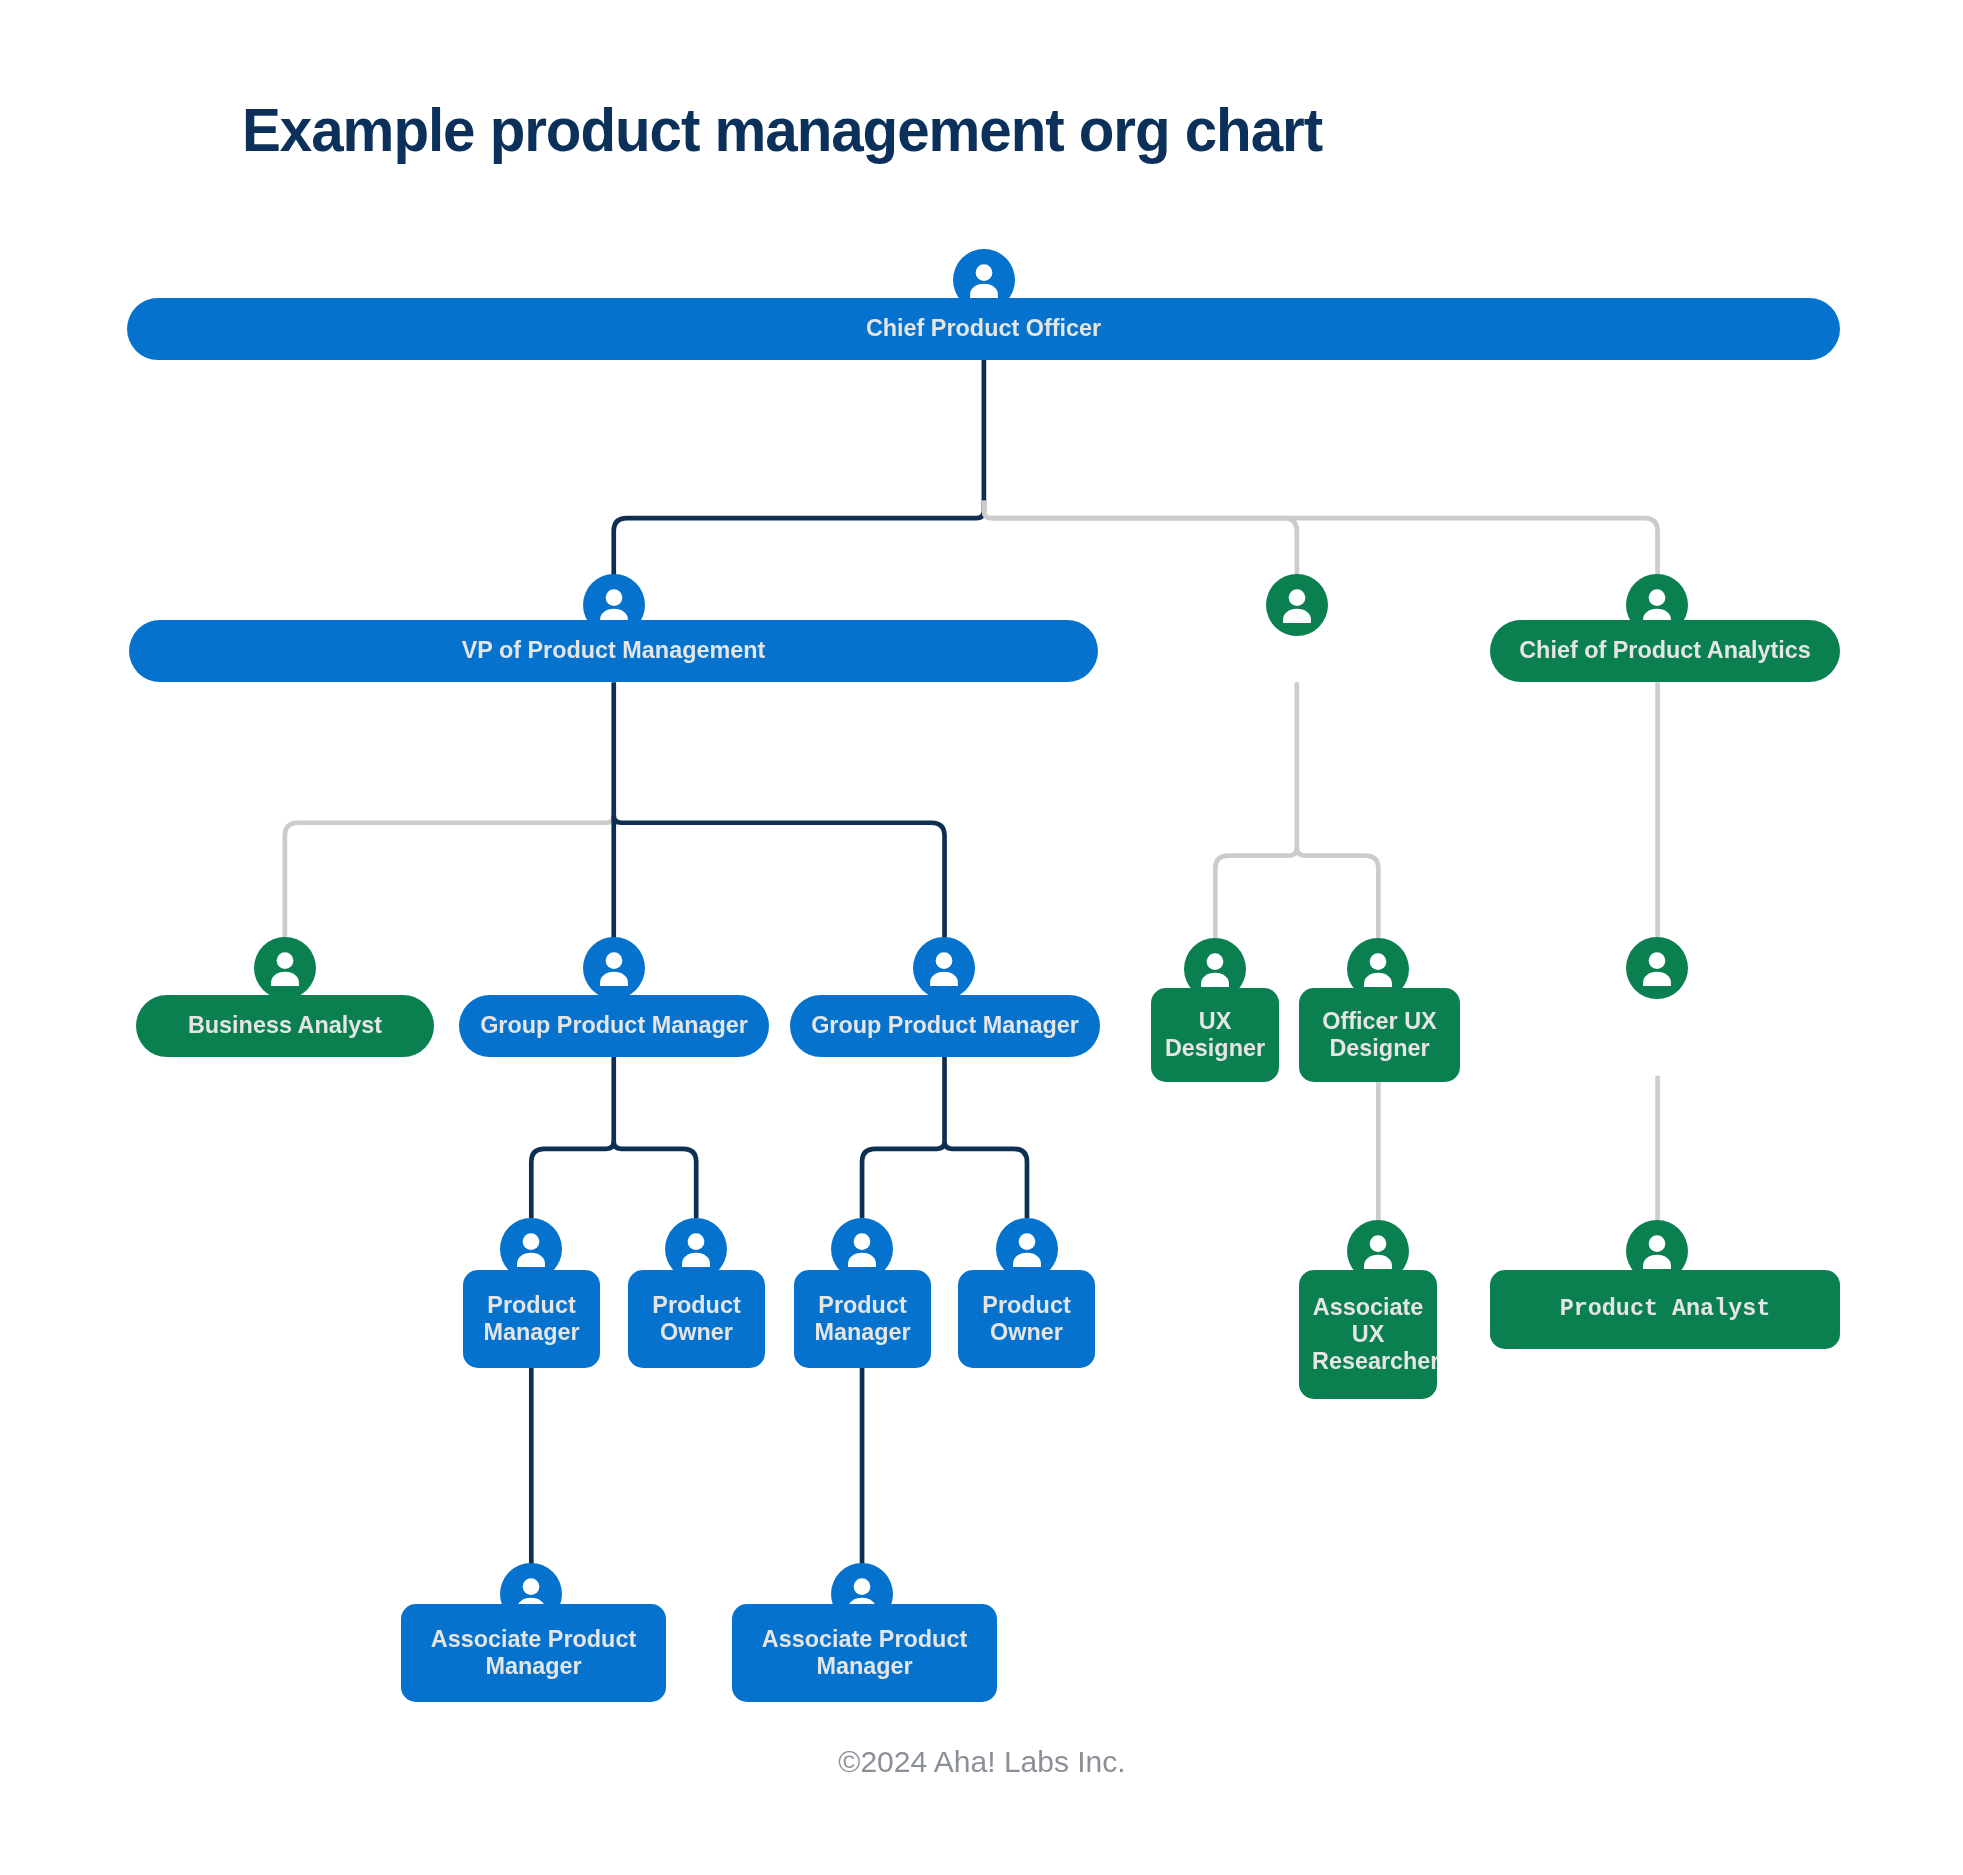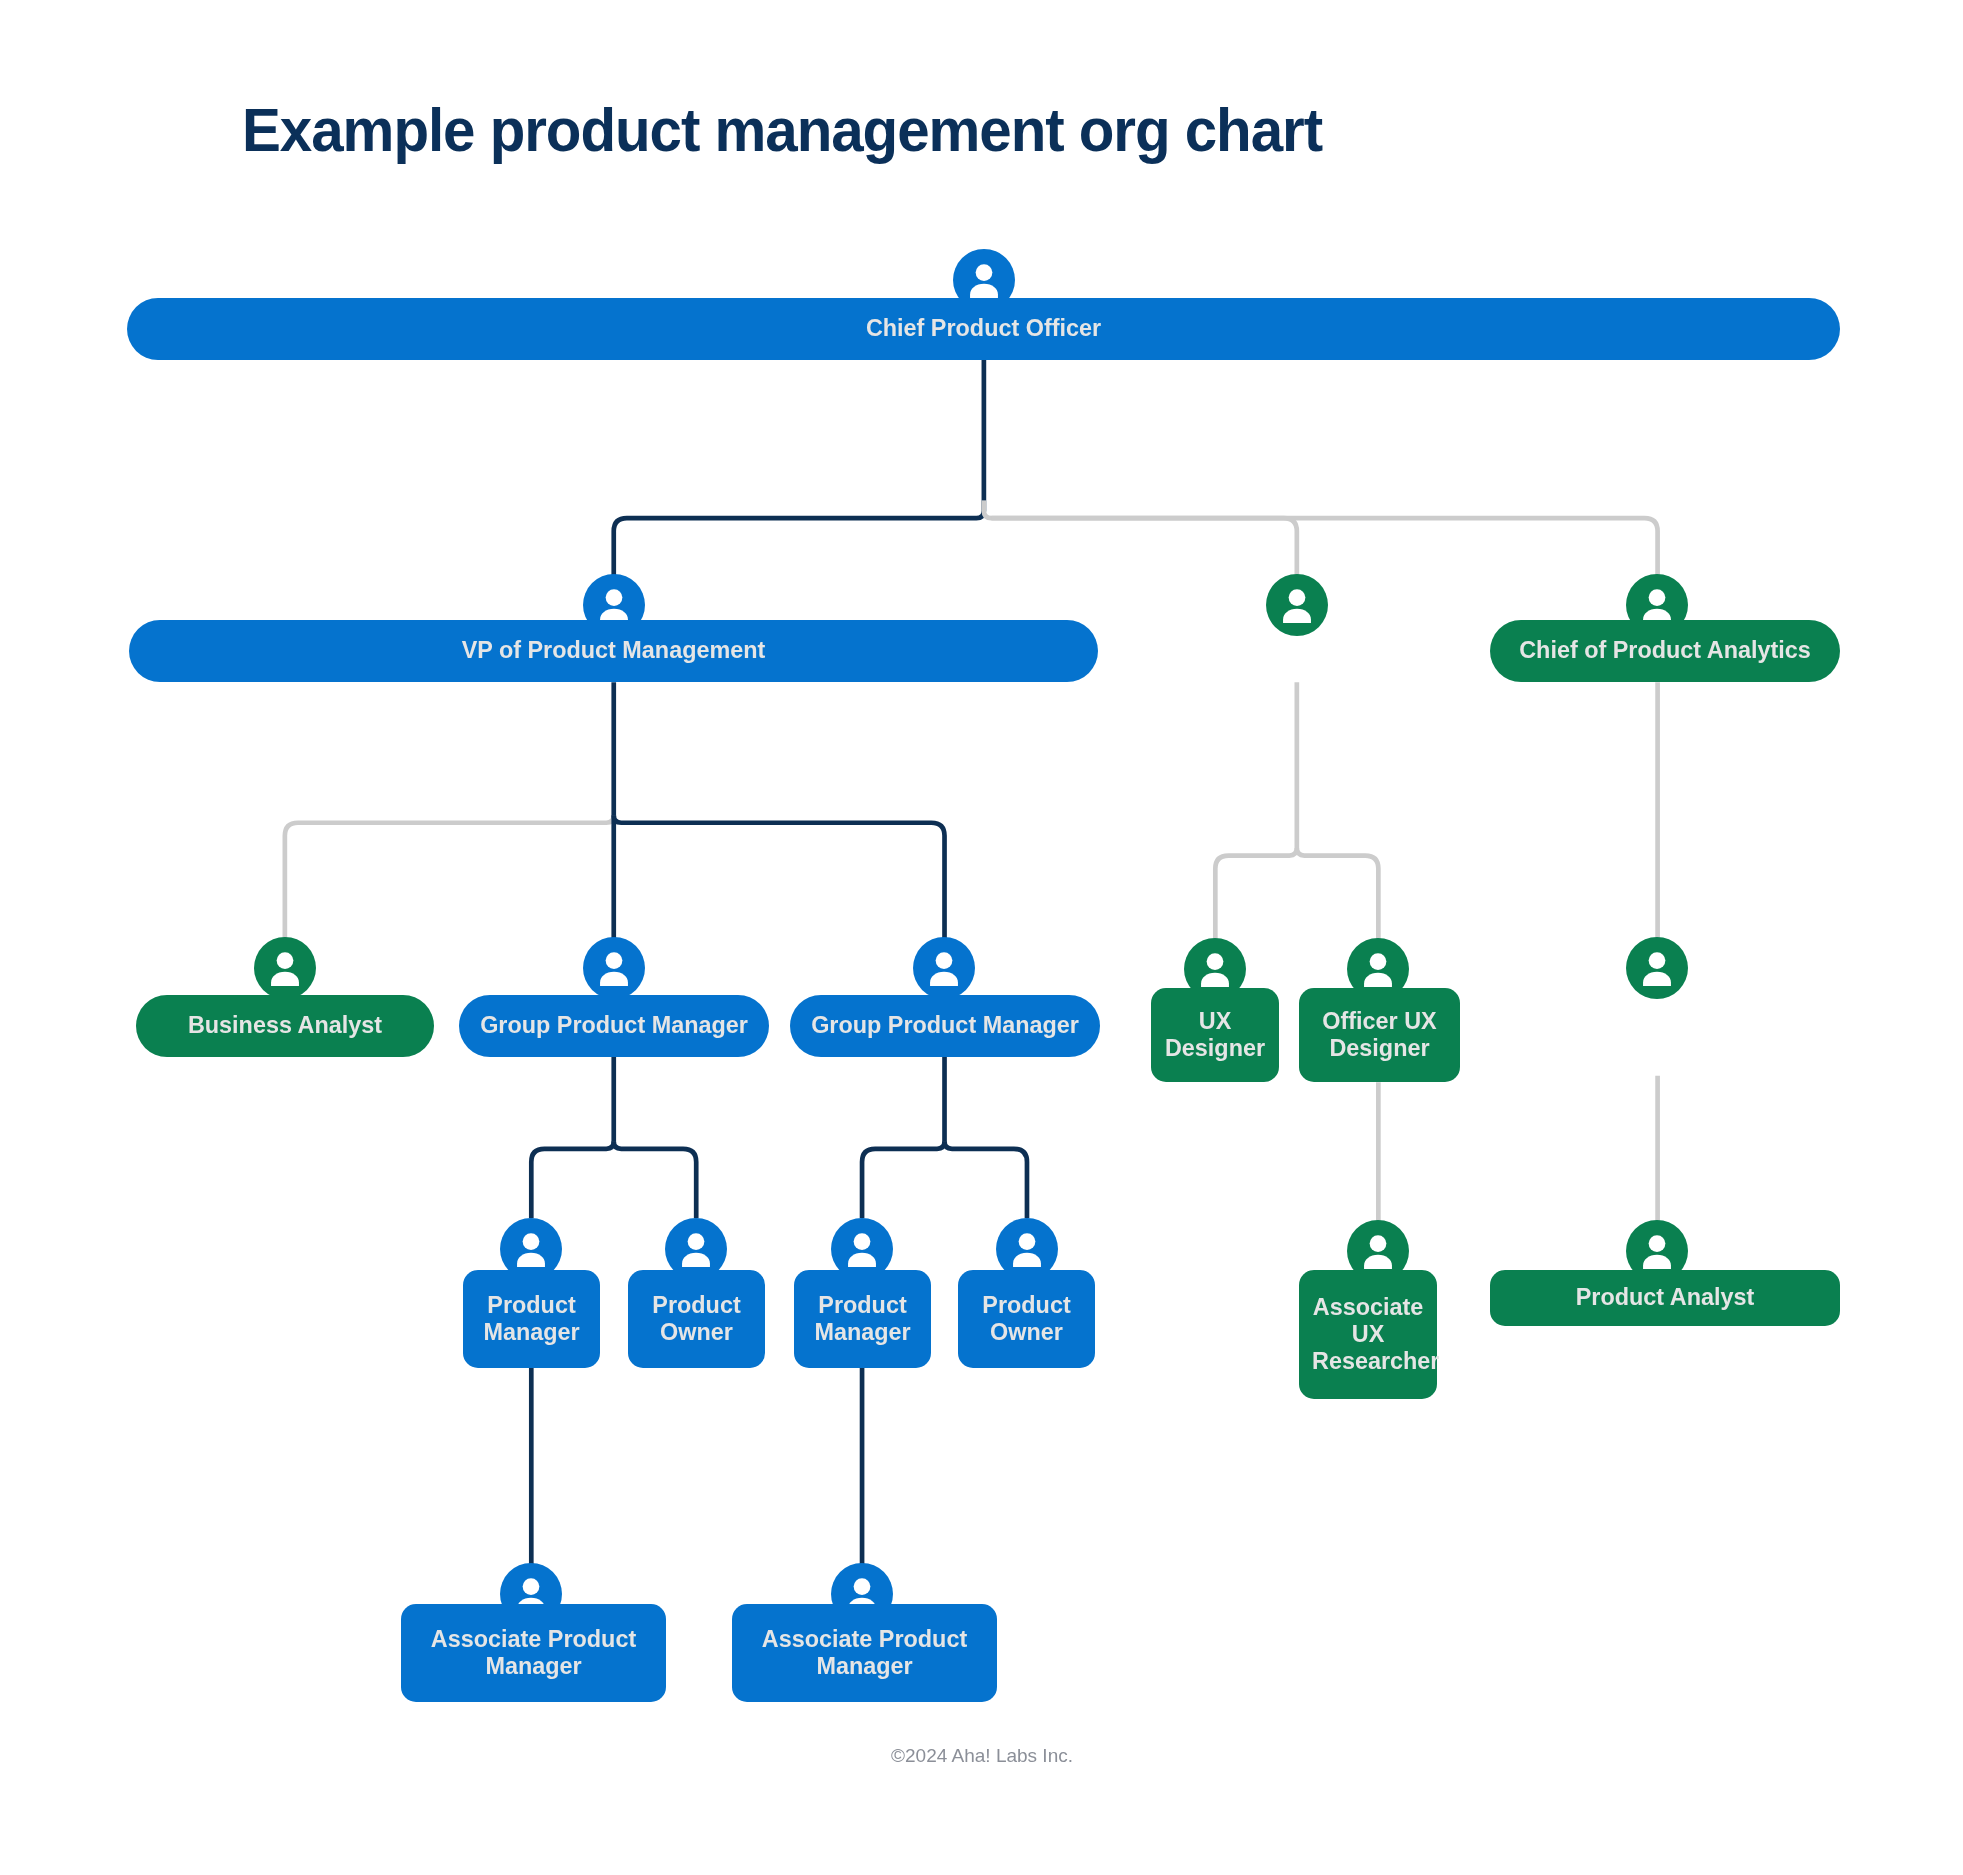--- a/index.html
+++ b/index.html
@@ -84,21 +84,21 @@
   .avatar.green { background: #0a8050; }
   .avatar svg { display: block; width: 100%; height: 100%; }
 
   
   #footer-credit {
     position: absolute;
     left: 0;
     top: 1745px;
     width: 1964px;
     text-align: center;
-    font-size: 19px;
+    font-size: 30px;
     color: #8b8f98;
     font-weight: 400;
   }
 </style>
 </head>
 <body>
 
 <div id="canvas">
 
   <div id="chart-title">Example product management org chart</div>
@@ -327,21 +327,21 @@
     <span class="node-label">Product</span>
     <span class="node-label">Owner</span>
   </div>
 
   <div class="node green rect" style="left:1299px; top:1270px; width:138px; height:129px; font-size:23.4px; flex-direction:column;">
     <span class="node-label">Associate</span>
     <span class="node-label">UX</span>
     <span class="node-label">Researcher</span>
   </div>
 
-  <div class="node green rect" style="left:1490px; top:1270px; width:350px; height:56px; font-size:23.4px;">
+  <div class="node green rect" style="left:1490px; top:1270px; width:350px; height:79px; font-size:23.4px;font-family:Liberation Mono, monospace;">
     <span class="node-label">Product Analyst</span>
   </div>
 
   <div class="node blue rect" style="left:401px; top:1604px; width:265px; height:98px; font-size:23.4px; flex-direction:column;">
     <span class="node-label">Associate Product</span>
     <span class="node-label">Manager</span>
   </div>
 
   <div class="node blue rect" style="left:732px; top:1604px; width:265px; height:98px; font-size:23.4px; flex-direction:column;">
     <span class="node-label">Associate Product</span>

